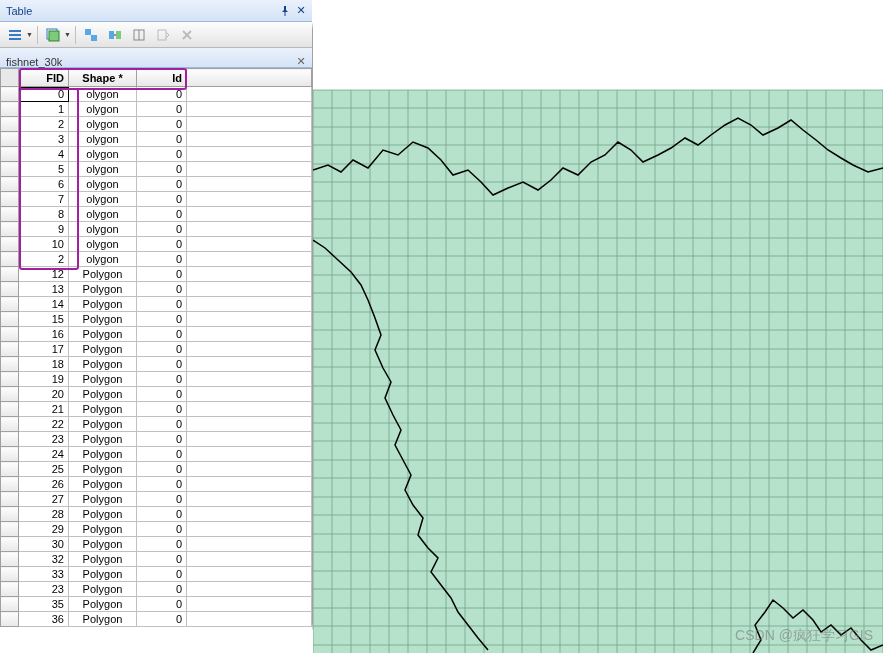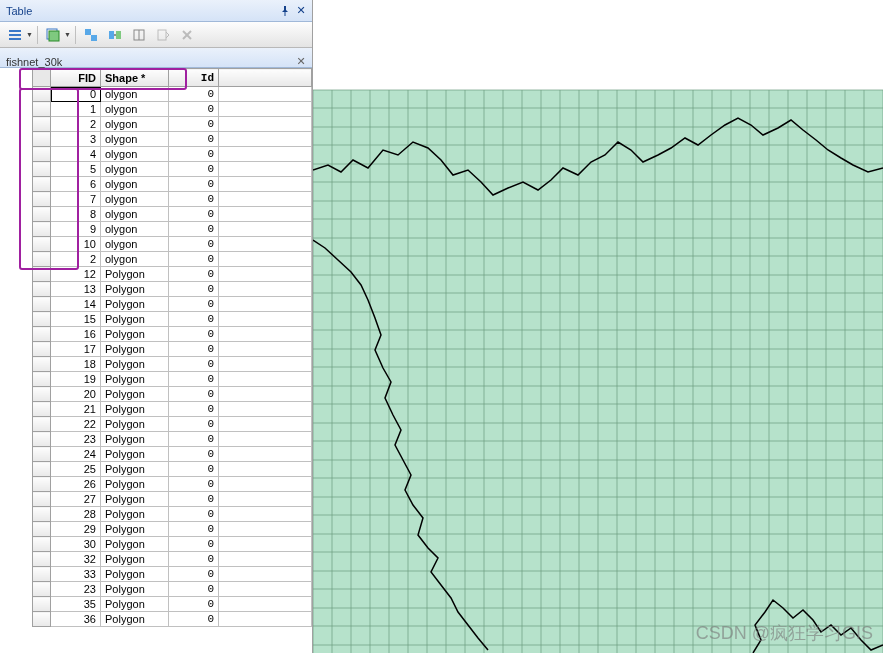--- a/index.html
+++ b/index.html
@@ -1,52 +1,52 @@
 <!DOCTYPE html>
 <html><head>
 <meta charset="utf-8">
 <style>
 * { box-sizing: border-box; margin: 0; padding: 0; }
 body { font-family: Tahoma, Arial, sans-serif; font-size: 11px; background: #fff; width: 883px; height: 653px; overflow: hidden; position: relative; }
 
 .container { display: flex; width: 100%; height: 100%; }
 
-.left-panel { width: 313px; height: 100%; display: flex; flex-direction: column; background: #f0f0f0; border-right: 1px solid #a0a0a0; }
+.left-panel { width: 313px; height: 100%; display: flex; flex-direction: column; background: #f0f0f0; border-right: 1px solid #a0a0a0; border-radius: 30px; }
 
 .panel-title-bar { height: 22px; background: linear-gradient(#eaf1fb, #d5e3f7); border-bottom: 1px solid #a0b8d8; display: flex; align-items: center; justify-content: space-between; padding: 0 4px 0 6px; color: #15428b; }
 .panel-title-bar .controls { display: flex; gap: 2px; }
 .pin-icon, .close-x { width: 14px; height: 14px; display: flex; align-items: center; justify-content: center; color: #15428b; font-size: 11px; }
 
 .toolbar { height: 26px; background: linear-gradient(#fdfdfd, #e4e4e4); border-bottom: 1px solid #b8b8b8; display: flex; align-items: center; padding: 0 4px; gap: 2px; }
 .tb-btn { width: 22px; height: 22px; display: flex; align-items: center; justify-content: center; border: 1px solid transparent; }
 .tb-sep { width: 1px; height: 18px; background: #c0c0c0; margin: 0 2px; }
 .dd-arrow { font-size: 7px; color: #444; margin-left: -2px; }
 
 .tab-bar { height: 20px; background: linear-gradient(#eaf1fb, #d5e3f7); border-bottom: 1px solid #a0b8d8; display: flex; align-items: center; justify-content: space-between; padding: 8px 4px 0 6px; color: #333; }
 
 .table-area { flex: 1; background: #fff; overflow: hidden; position: relative; }
-.table-scroll { overflow-y: scroll; overflow-x: hidden; height: 100%; padding-left: 32px; }
+.table-scroll { overflow-y: scroll; overflow-x: hidden; height: 100%; }
 table { border-collapse: collapse; width: 100%; table-layout: fixed; }
 th { background: linear-gradient(#fdfdfd, #e8e8e8); border: 1px solid #a0a0a0; padding: 2px 4px; font-weight: bold; height: 18px; font-size: 11px; }
 td { border: 1px solid #c0c0c0; padding: 0 4px; height: 15px; font-size: 11px; white-space: nowrap; overflow: hidden; }
 .col-sel { width: 18px; background: #e8e8e8; }
 .col-fid { width: 50px; text-align: right; }
-.col-shape { width: 68px; text-align: left; }
-.col-id { width: 50px; text-align: right; font-family: Liberation Mono, monospace; }
+.col-shape { width: 68px; text-align: center; }
+.col-id { width: 50px; text-align: right; }
 td.col-sel { background: linear-gradient(#fdfdfd, #e8e8e8); border-color: #a0a0a0; }
 tr.active td.col-fid { background: #fff; outline: 1px solid #000; outline-offset: -1px; }
 
 .highlight-box { position: absolute; border: 2px solid #a020a0; pointer-events: none; border-radius: 3px; }
 .hl1 { left: 19px; top: 68px; width: 168px; height: 22px; }
 .hl2 { left: 19px; top: 88px; width: 60px; height: 182px; }
 
 .map-area { flex: 1; position: relative; background: #fff; }
 .map-svg { width: 100%; height: 100%; display: block; }
 
-.watermark { position: absolute; bottom: 8px; right: 10px; color: rgba(120,120,120,0.6); font-size: 18px; font-family: sans-serif; }
+.watermark { position: absolute; bottom: 8px; right: 10px; color: rgba(120,120,120,0.6); font-size: 14px; font-family: sans-serif; }
 
 ::-webkit-scrollbar { width: 17px; }
 ::-webkit-scrollbar-track { background: #f0f0f0; border-left: 1px solid #d0d0d0; }
 ::-webkit-scrollbar-thumb { background: linear-gradient(90deg,#e8e8e8,#c8c8c8); border: 1px solid #a0a0a0; }
 ::-webkit-scrollbar-button { background: #e8e8e8; border: 1px solid #a0a0a0; height: 17px; }
 </style>
 </head>
 <body>
 
 <div class="container">

